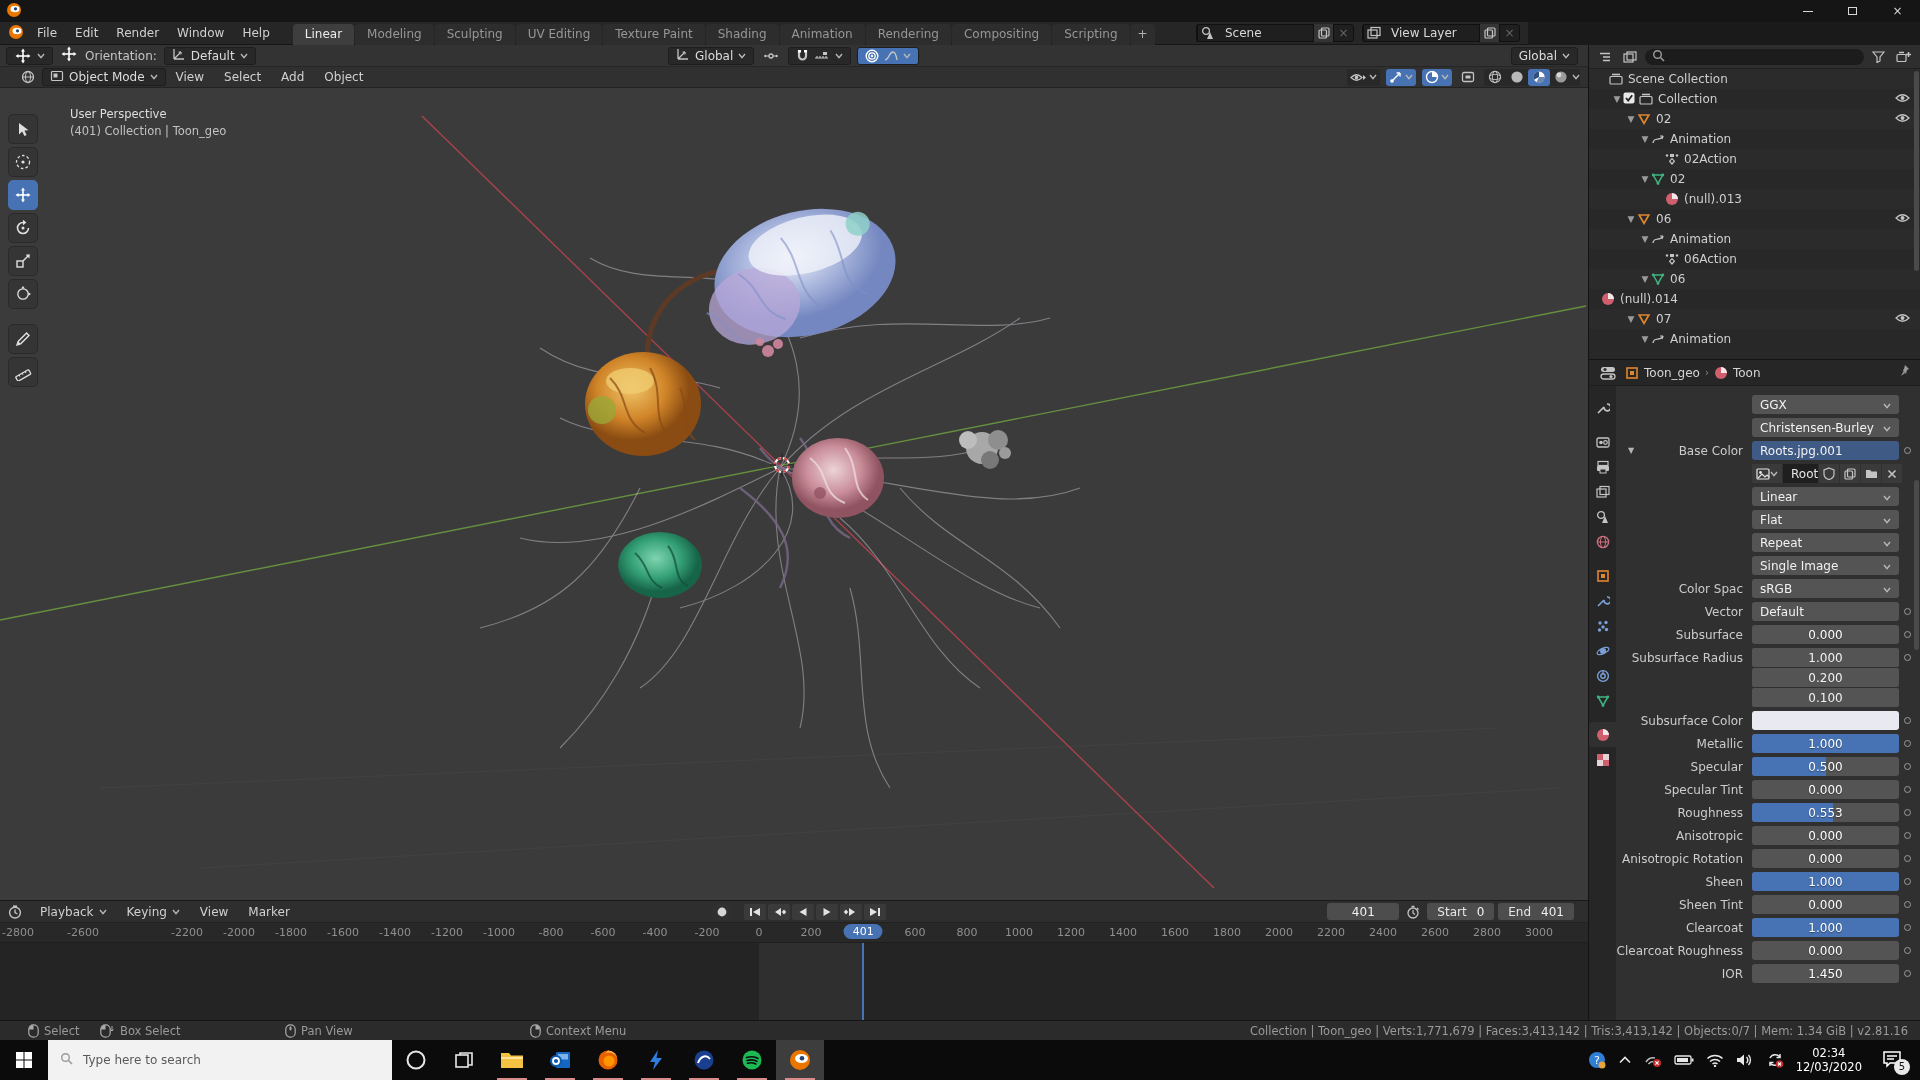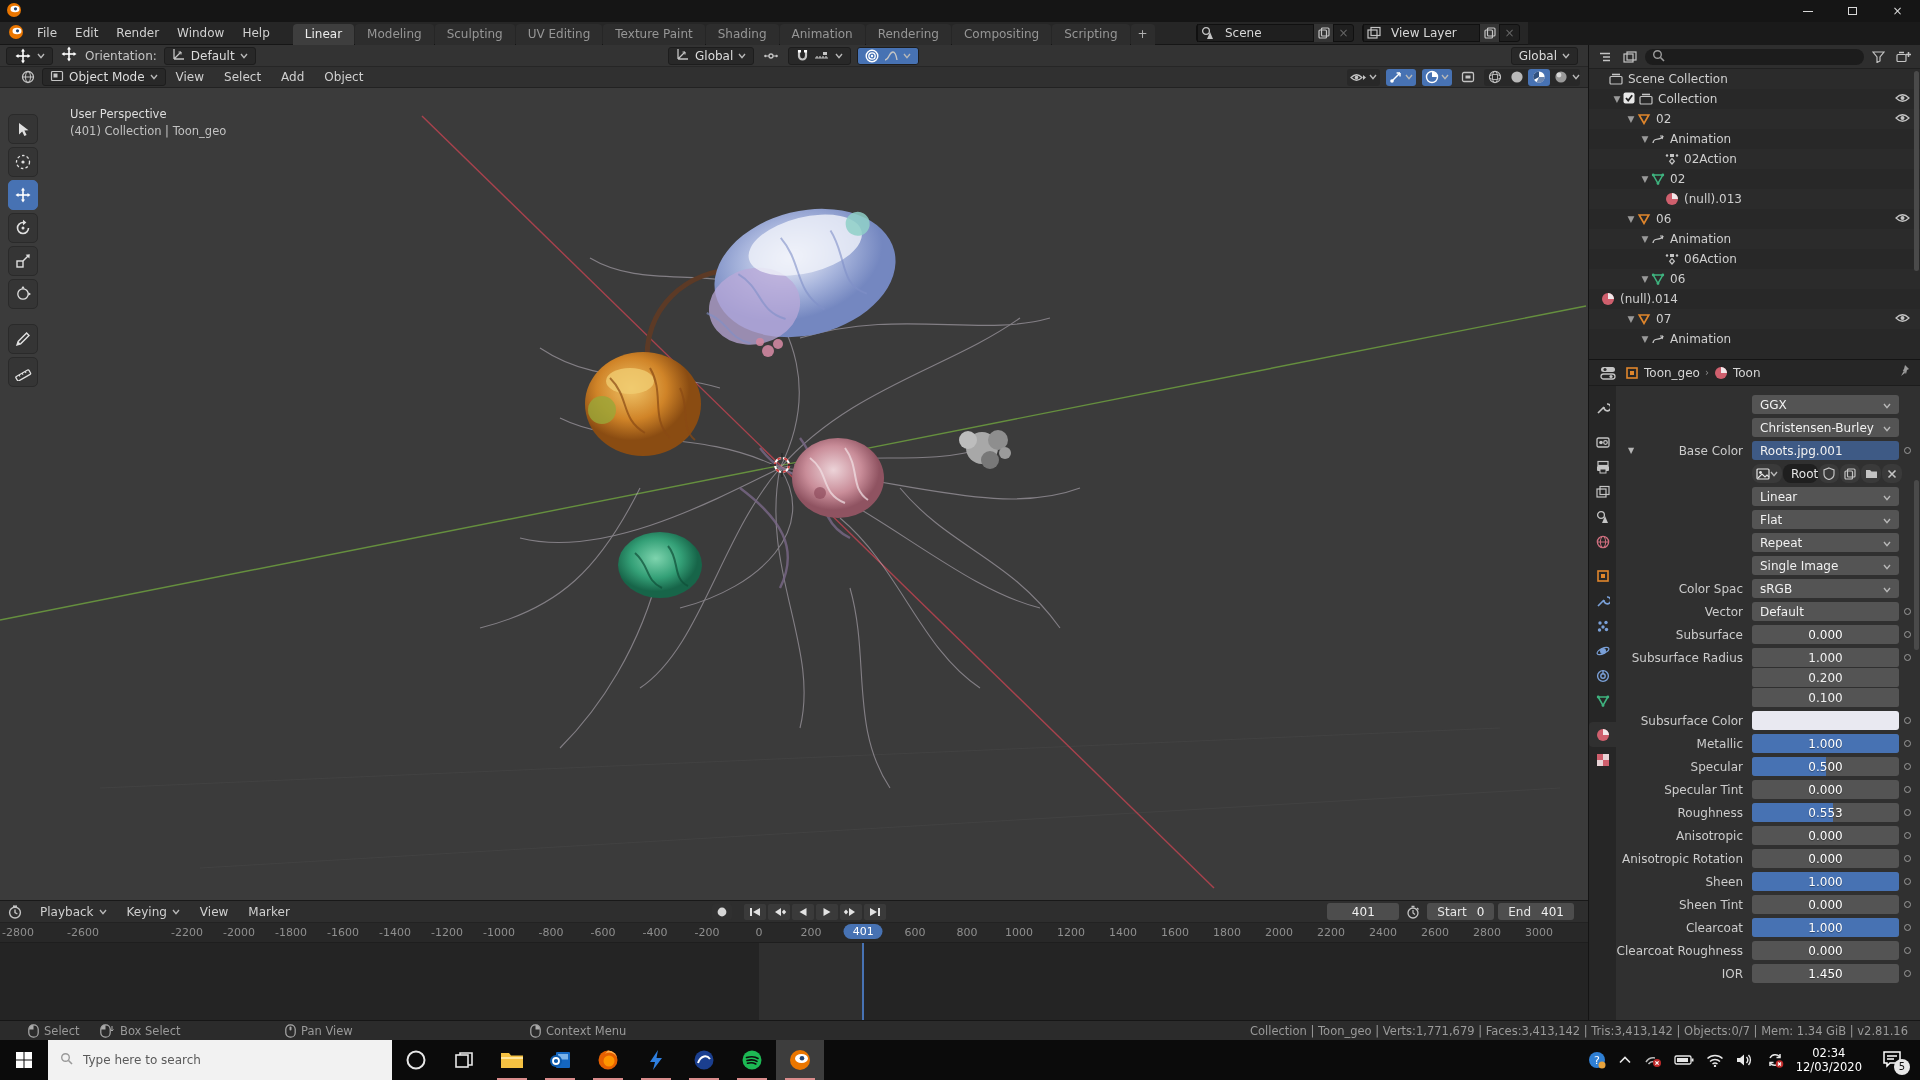--- a/index.html
+++ b/index.html
@@ -110,21 +110,21 @@
   .pfield.ptex { background:#3e5a85; }
   .pslider { flex:1; height:19px; border-radius:3px; background:#545454; position:relative; overflow:hidden; }
   .pslider .fillbar { position:absolute; left:0; top:0; bottom:0; background:#4772b3; }
   .pslider .val { position:absolute; inset:0; display:flex; align-items:center; justify-content:center; color:#fff; text-shadow:0 1px 1px rgba(0,0,0,.4); }
   .socket { width:17px; flex:none; display:flex; align-items:center; justify-content:center; }
   .socket .dot { width:7px; height:7px; border:1.4px solid #9a9a9a; border-radius:50%; }
   .pcolor { flex:1; height:19px; border-radius:3px; background:#e9e9f1; }
   .pmulti { flex:1; display:flex; flex-direction:column; gap:1px; }
   .pmulti .mrow { height:19px; background:#545454; border-radius:2px; display:flex; align-items:center; justify-content:center; color:#f1f1f1; }
   .imgblock { flex:1; display:flex; height:19px; gap:1px; }
-  .imgblock .ib { background:#3a3a3a; display:flex; align-items:center; justify-content:center; border-radius:8px; }
+  .imgblock .ib { background:#3a3a3a; display:flex; align-items:center; justify-content:center; border-radius:0; }
   .imgblock .ibname { flex:1; background:#1f1f1f; color:#e5e5e5; justify-content:flex-start; padding-left:8px; }
   #props-scroll { position:absolute; right:1px; top:120px; width:5px; height:170px; background:#4a4a4a; border-radius:3px; }
 
   
   #statusbar { position:absolute; left:0; top:1020px; width:1920px; height:20px; background:#2b2b2b; border-top:1px solid #161616; font-size:11.5px; color:#9a9a9a; }
   .hint { position:absolute; top:0; height:20px; display:flex; align-items:center; gap:5px; }
   #status-right { position:absolute; right:12px; top:0; height:20px; display:flex; align-items:center; color:#9a9a9a; }
 
   
   #taskbar { position:absolute; left:0; top:1040px; width:1920px; height:40px; background:#0b0b0b; display:flex; align-items:center; }

